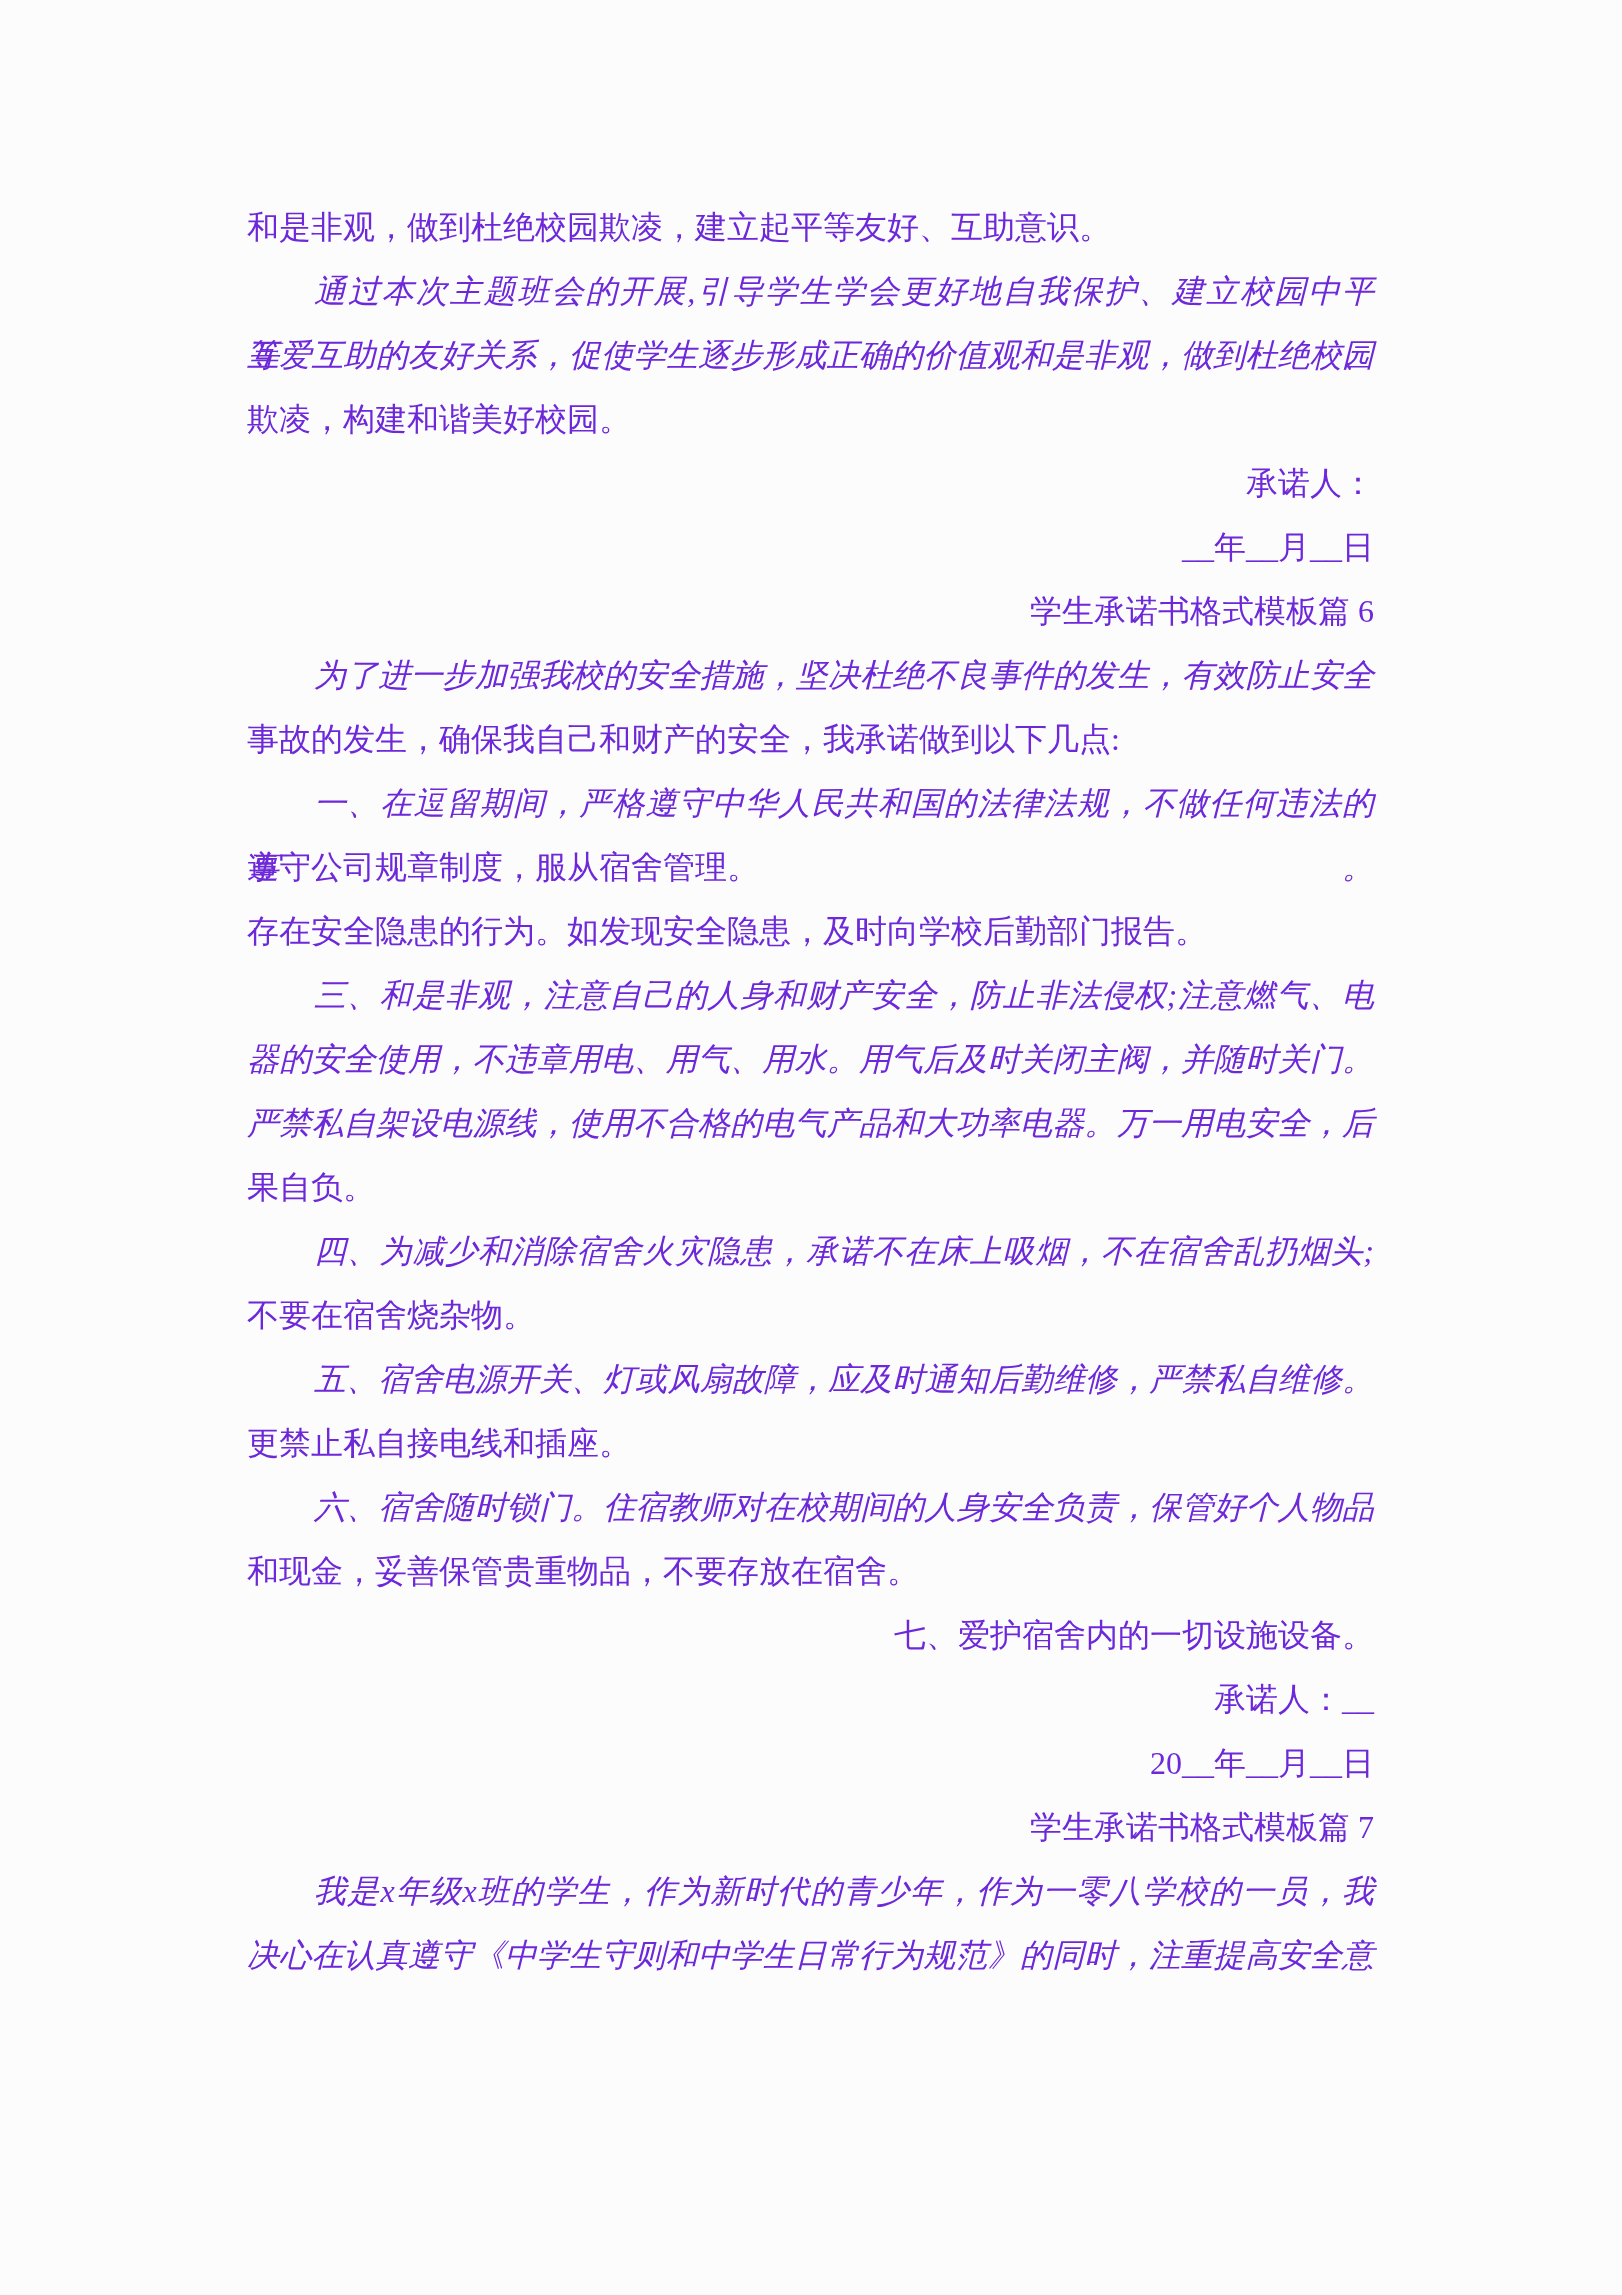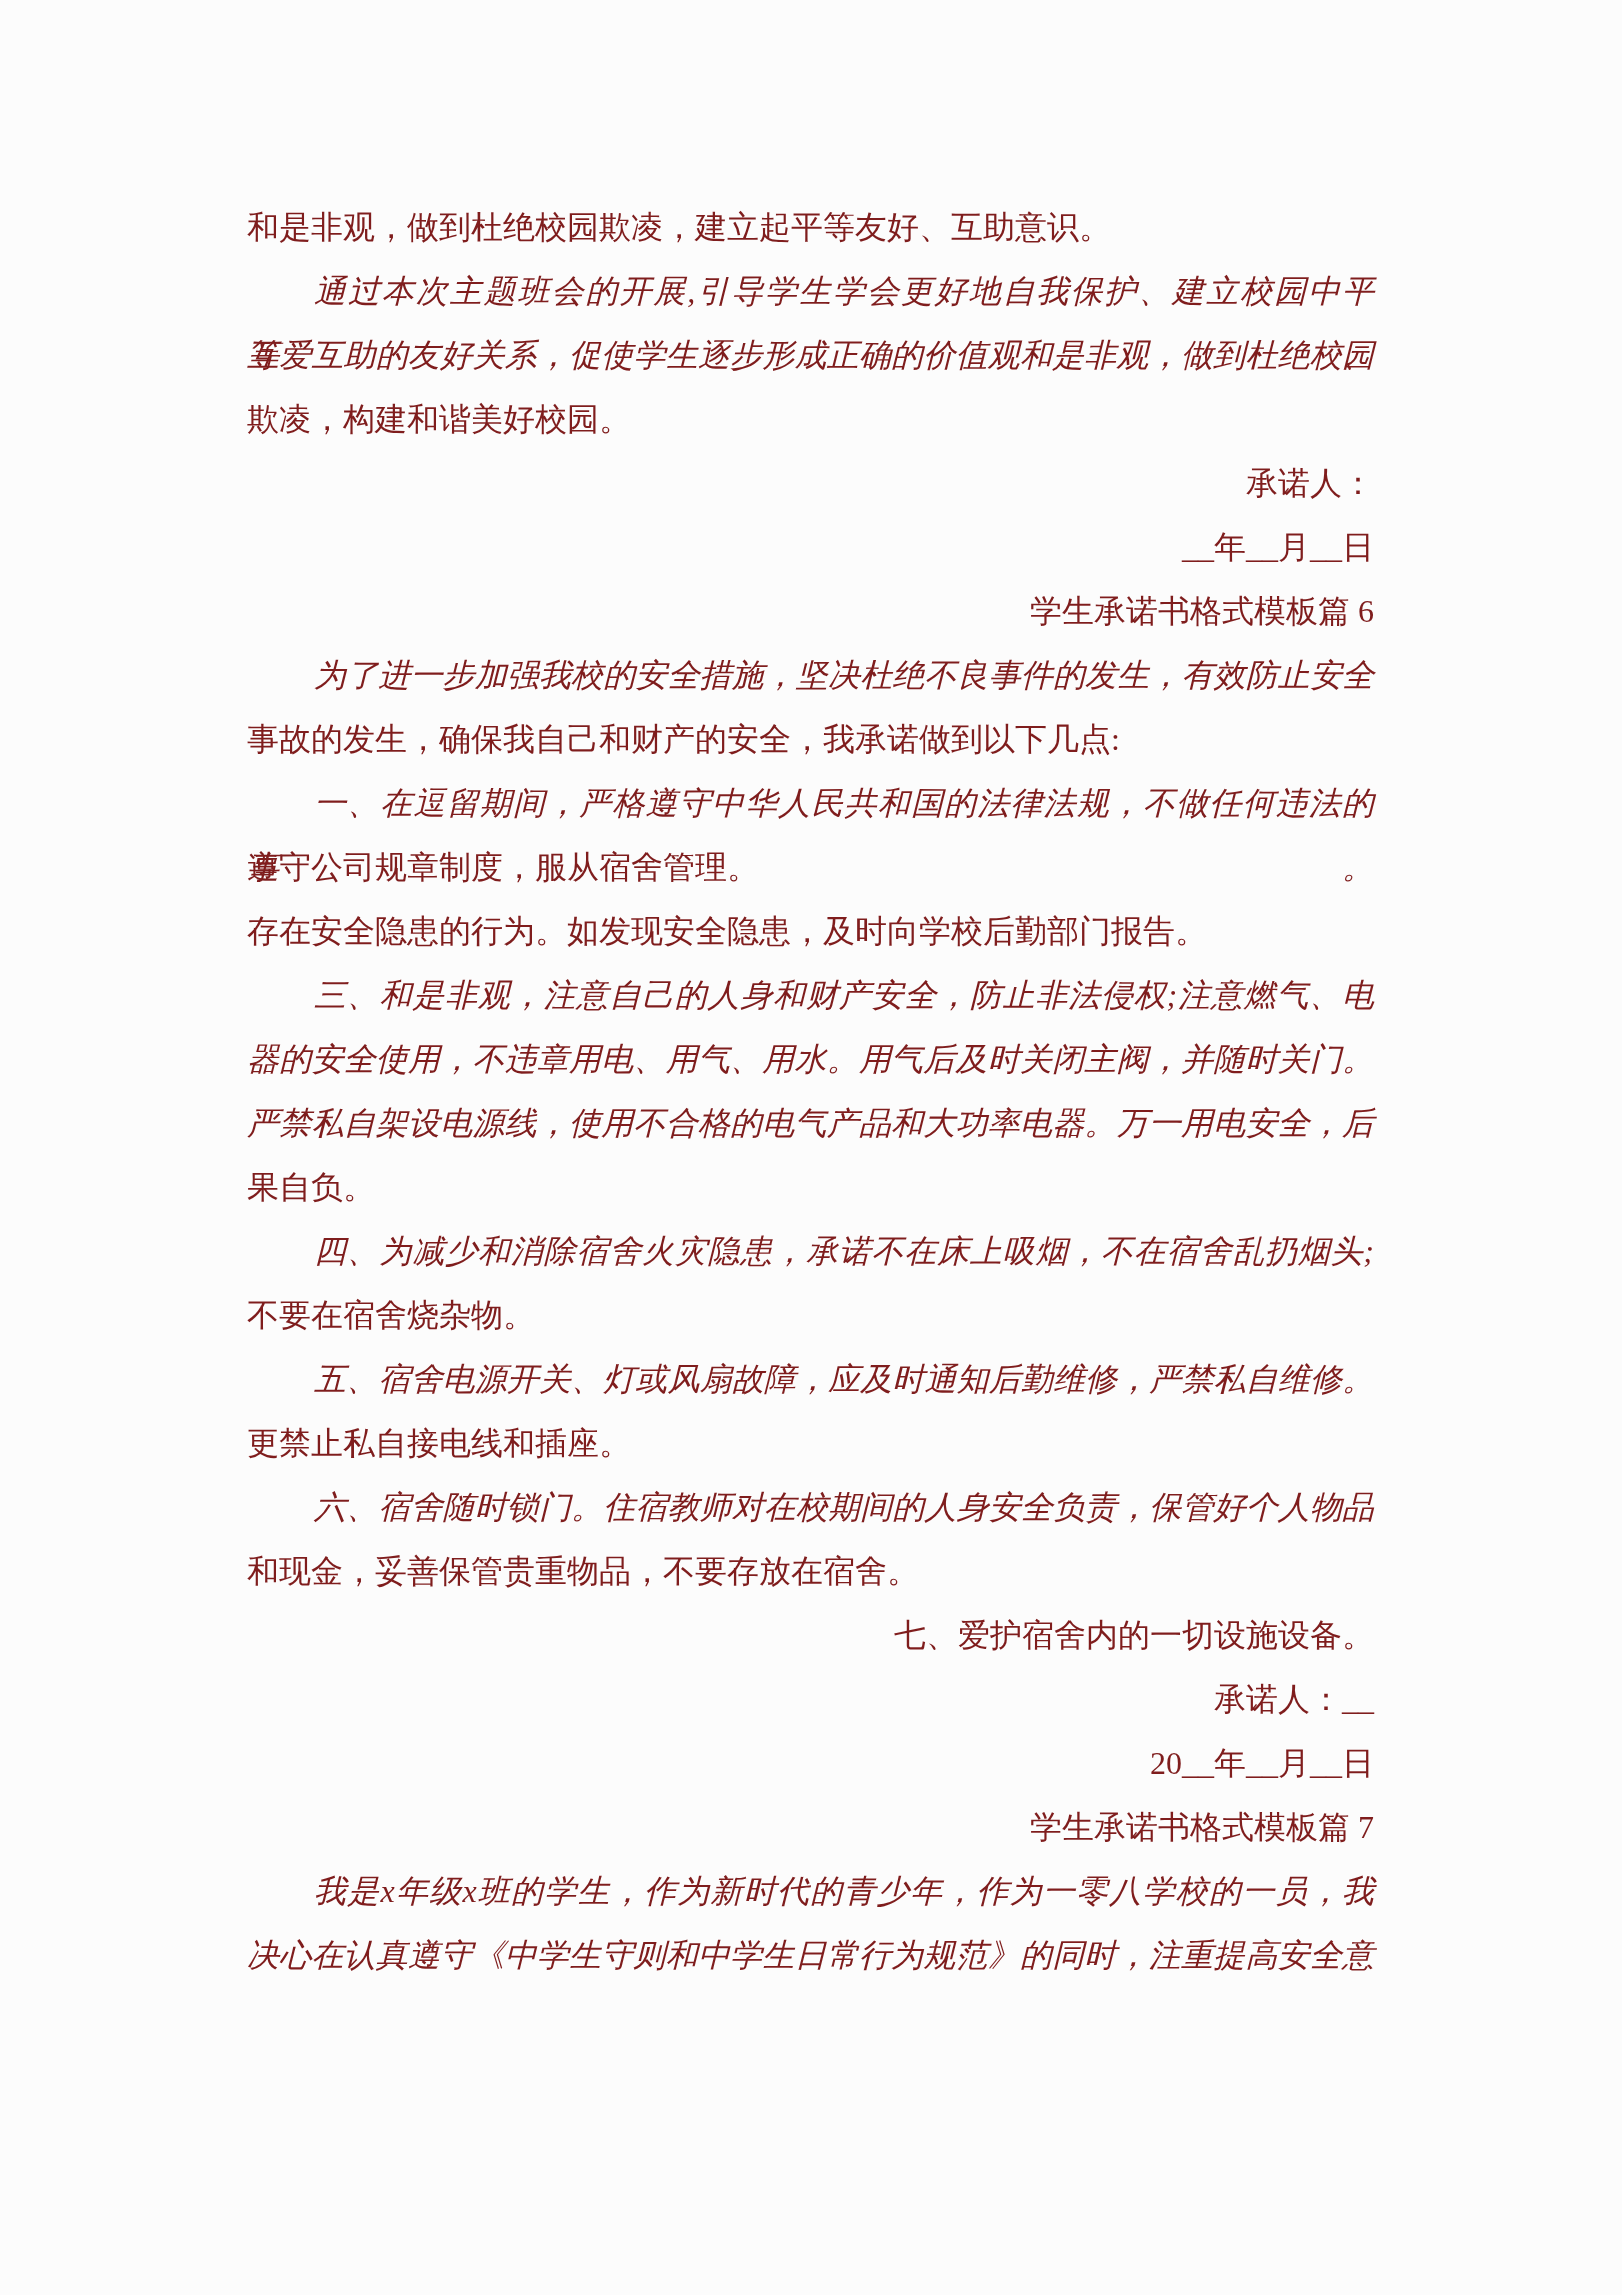--- a/index.html
+++ b/index.html
@@ -15,21 +15,21 @@
     overflow: hidden;
   }
   .textblock {
     position: absolute;
     left: 247px;
     top: 195px;
     width: 1127px;
     font-family: "Liberation Serif", "DejaVu Serif", serif;
     font-size: 32px;
     line-height: 64px;
-    color: #7f1d1d;
+    color: #6d28d9;
     font-weight: 400;
   }
   .line {
     height: 64px;
     text-align: left;
     overflow: visible;
   }
   .line.indent {
     text-indent: 67px;
     text-align: right;

